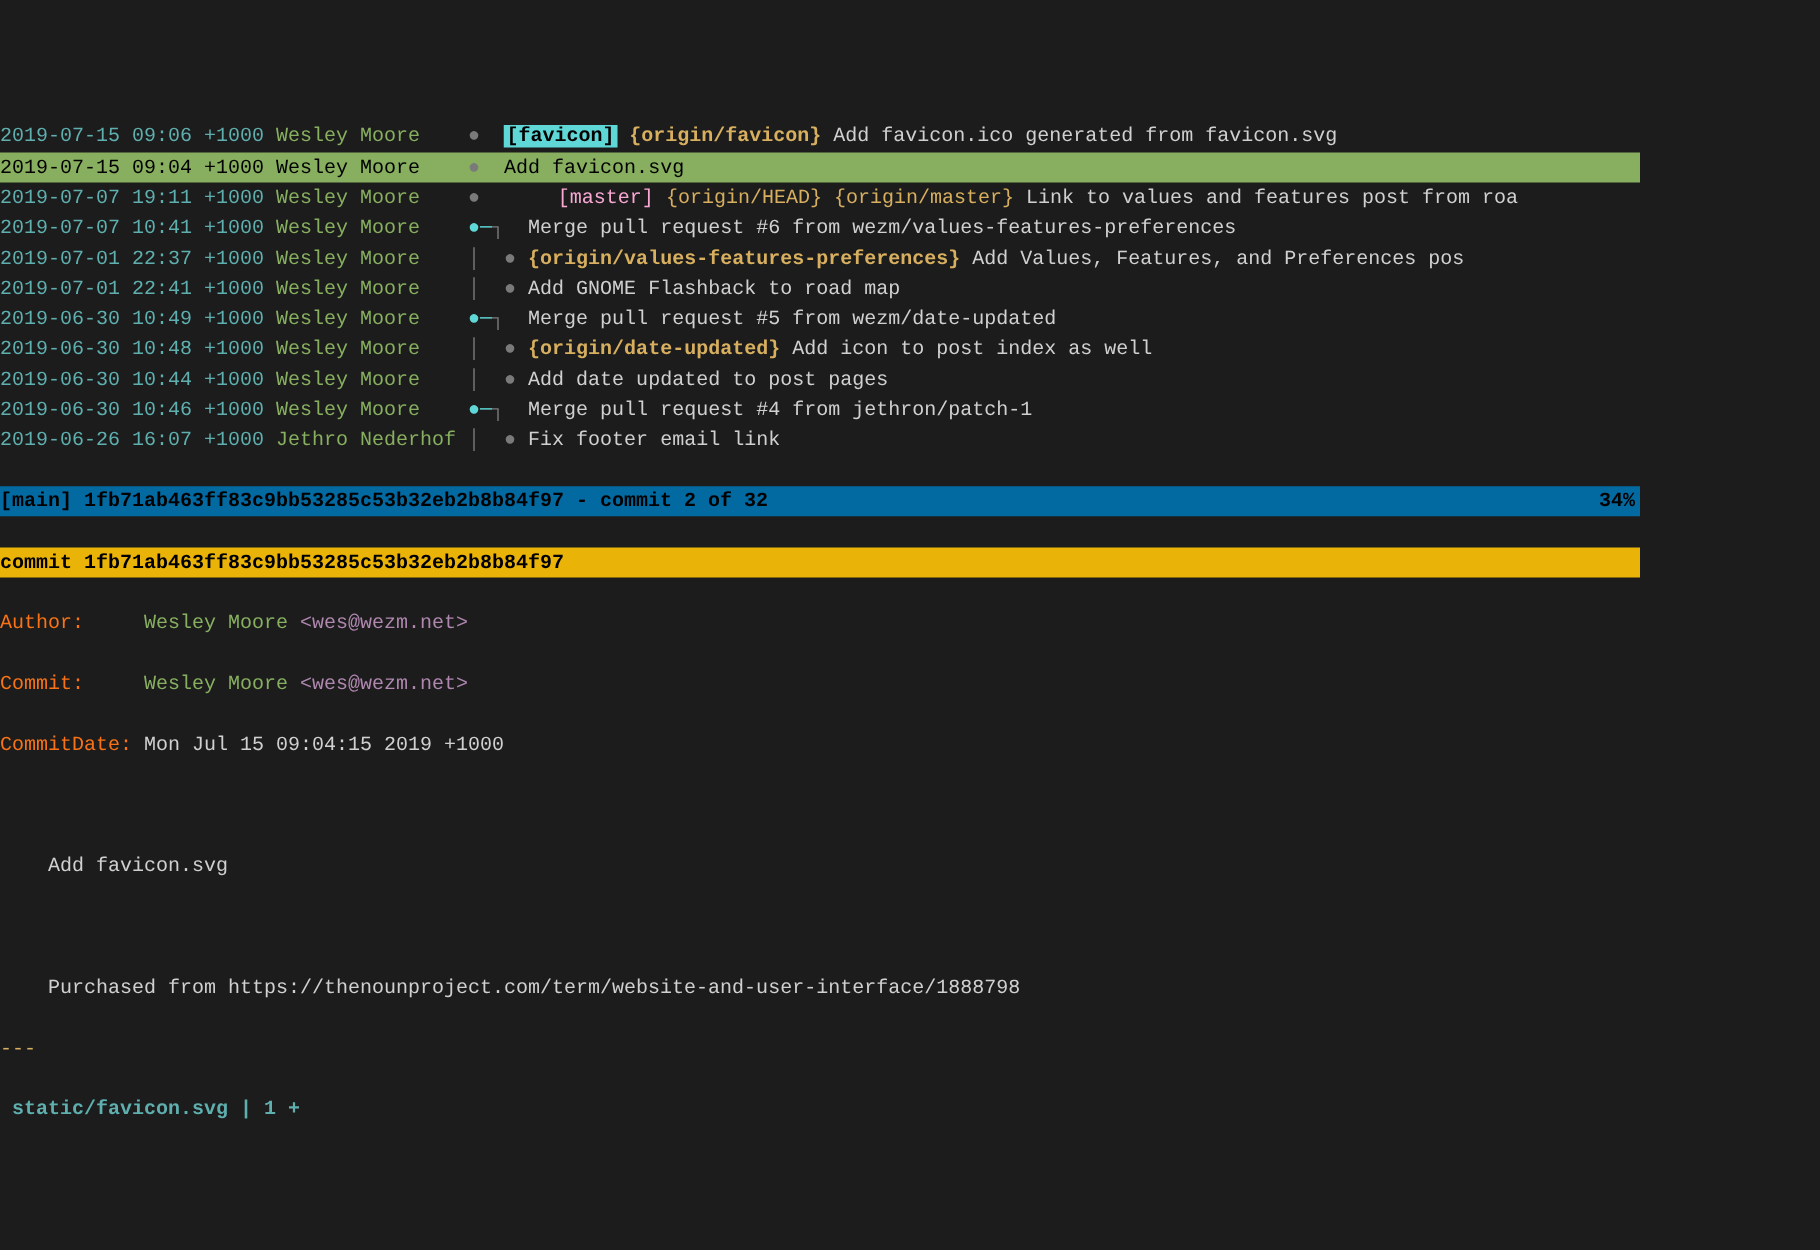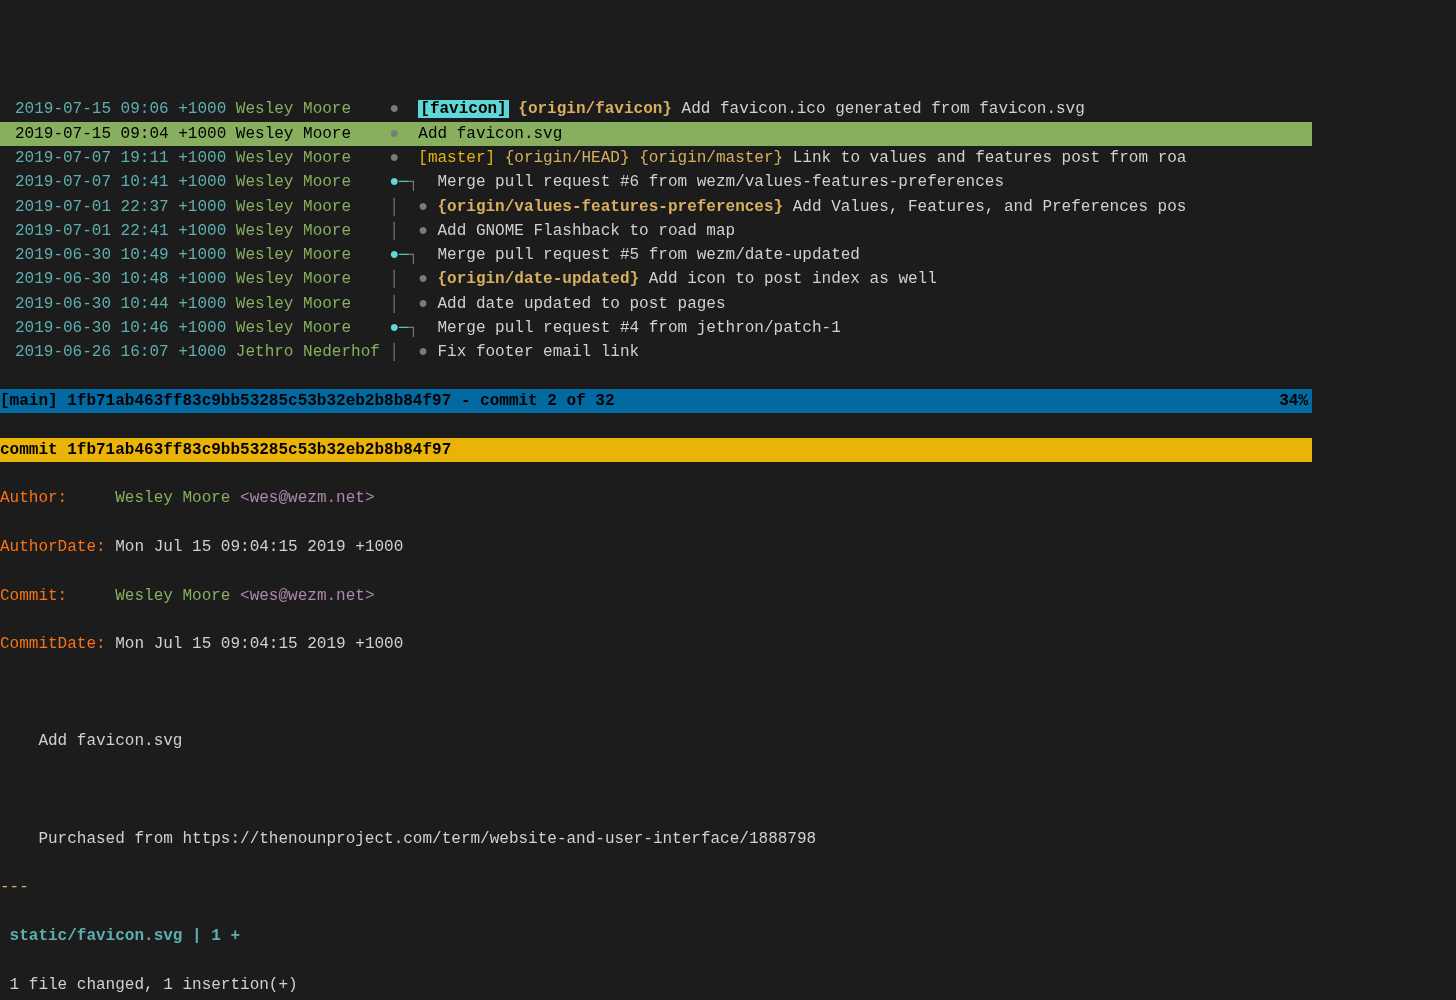--- a/index.html
+++ b/index.html
@@ -7,25 +7,25 @@
       font-family: 'Menlo', 'Consolas', 'Courier New', monospace;
       font-size: 16px;
       background: #1c1c1c;
       color: #d0d0d0;
       line-height: 1.52;
       overflow: hidden;
       white-space: pre;
       width: 1312px;
     }
     .line { white-space: pre; overflow: hidden; }
-    .date { color: #5fafaf; padding-left: 15px; }
+    .date { color: #5fafaf; }
     .author { color: #87af5f; }
     .current-branch { background: #5fd7d7; color: #000; padding: 0 2px; font-weight: bold; }
     .remote-branch { color: #d7af5f; font-weight: bold; text-align: right; }
-    .local-branch-cyan { color: #eab308; }
+    .local-branch-cyan { color: #f9a8d4; margin-left: 43px; }
     .origin-head { color: #d7af5f; }
     .subject { color: #d0d0d0; text-align: right; }
     .selected { background: #87af5f; }
     .selected .date, .selected .author, .selected .subject { color: #000; }
     .graph-gray { color: #7a7a7a; }
     .graph-dot { color: #7a7a7a; }
     .merge-dot { color: #5fd7d7; }
     .status-bar {
       background: #0369a1;
       color: #000;
@@ -50,30 +50,28 @@
   </style>
 </head>
 <body>
 <div class="container">
 
 
 <div id="log-pane"><div class="line"><span class="date">2019-07-15 09:06 +1000</span> <span class="author">Wesley Moore    </span><span class="graph-dot">●  </span><span class="current-branch">[favicon]</span> <span class="remote-branch">{origin/favicon}</span> <span class="subject">Add favicon.ico generated from favicon.svg</span></div><div class="line selected"><span class="date">2019-07-15 09:04 +1000</span> <span class="author">Wesley Moore    </span><span class="graph-dot">●  </span><span class="subject">Add favicon.svg</span></div><div class="line"><span class="date">2019-07-07 19:11 +1000</span> <span class="author">Wesley Moore    </span><span class="graph-dot">●  </span><span class="local-branch-cyan">[master]</span> <span class="origin-head">{origin/HEAD} {origin/master}</span> <span class="subject">Link to values and features post from roa</span></div><div class="line"><span class="date">2019-07-07 10:41 +1000</span> <span class="author">Wesley Moore    </span><span class="merge-dot">●─</span><span class="graph-gray">┐  </span><span class="subject">Merge pull request #6 from wezm/values-features-preferences</span></div><div class="line"><span class="date">2019-07-01 22:37 +1000</span> <span class="author">Wesley Moore    </span><span class="graph-gray">│  </span><span class="graph-dot">● </span><span class="remote-branch">{origin/values-features-preferences}</span> <span class="subject">Add Values, Features, and Preferences pos</span></div><div class="line"><span class="date">2019-07-01 22:41 +1000</span> <span class="author">Wesley Moore    </span><span class="graph-gray">│  </span><span class="graph-dot">● </span><span class="subject">Add GNOME Flashback to road map</span></div><div class="line"><span class="date">2019-06-30 10:49 +1000</span> <span class="author">Wesley Moore    </span><span class="merge-dot">●─</span><span class="graph-gray">┐  </span><span class="subject">Merge pull request #5 from wezm/date-updated</span></div><div class="line"><span class="date">2019-06-30 10:48 +1000</span> <span class="author">Wesley Moore    </span><span class="graph-gray">│  </span><span class="graph-dot">● </span><span class="remote-branch">{origin/date-updated}</span> <span class="subject">Add icon to post index as well</span></div><div class="line"><span class="date">2019-06-30 10:44 +1000</span> <span class="author">Wesley Moore    </span><span class="graph-gray">│  </span><span class="graph-dot">● </span><span class="subject">Add date updated to post pages</span></div><div class="line"><span class="date">2019-06-30 10:46 +1000</span> <span class="author">Wesley Moore    </span><span class="merge-dot">●─</span><span class="graph-gray">┐  </span><span class="subject">Merge pull request #4 from jethron/patch-1</span></div><div class="line"><span class="date">2019-06-26 16:07 +1000</span> <span class="author">Jethro Nederhof </span><span class="graph-gray">│  </span><span class="graph-dot">● </span><span class="subject">Fix footer email link</span></div></div>
 <div class="line status-bar"><span>[main] 1fb71ab463ff83c9bb53285c53b32eb2b8b84f97 - commit 2 of 32</span><span class="right">34%</span></div>
 <div class="line header-commit">commit 1fb71ab463ff83c9bb53285c53b32eb2b8b84f97</div>
 <div class="line"><span class="field-label">Author:    </span> <span class="person">Wesley Moore </span><span class="email">&lt;wes@wezm.net&gt;</span></div>
-<div class="line"><span class="field-label">AuthorDate:</span> <span>Mon Jul 15 09:04:15 2019 +1000</span></div>
 <div class="line"><span class="field-label">Commit:    </span> <span class="person">Wesley Moore </span><span class="email">&lt;wes@wezm.net&gt;</span></div>
 <div class="line"><span class="field-label">CommitDate:</span> <span>Mon Jul 15 09:04:15 2019 +1000</span></div>
 <div class="line"> </div>
 <div class="line">    <span>Add favicon.svg</span></div>
 <div class="line"> </div>
 <div class="line">    <span>Purchased from https://thenounproject.com/term/website-and-user-interface/1888798</span></div>
 <div class="line marker">---</div>
 <div class="line"><span class="diff-file"> static/favicon.svg | 1 +</span></div>
-<div class="line"> 1 file changed, 1 insertion(+)</div>
 
 
 
 
 
 
 
 
 
 

